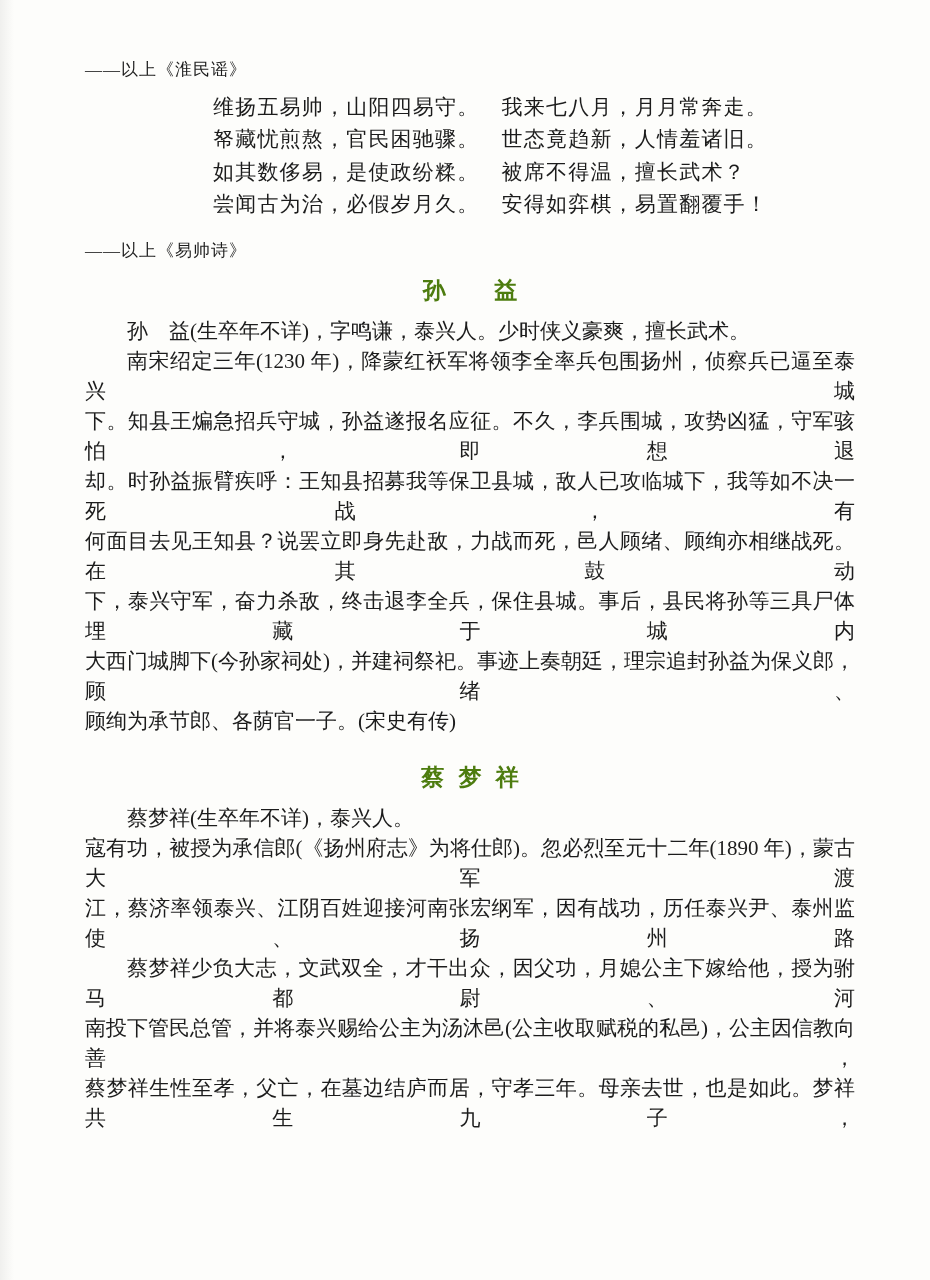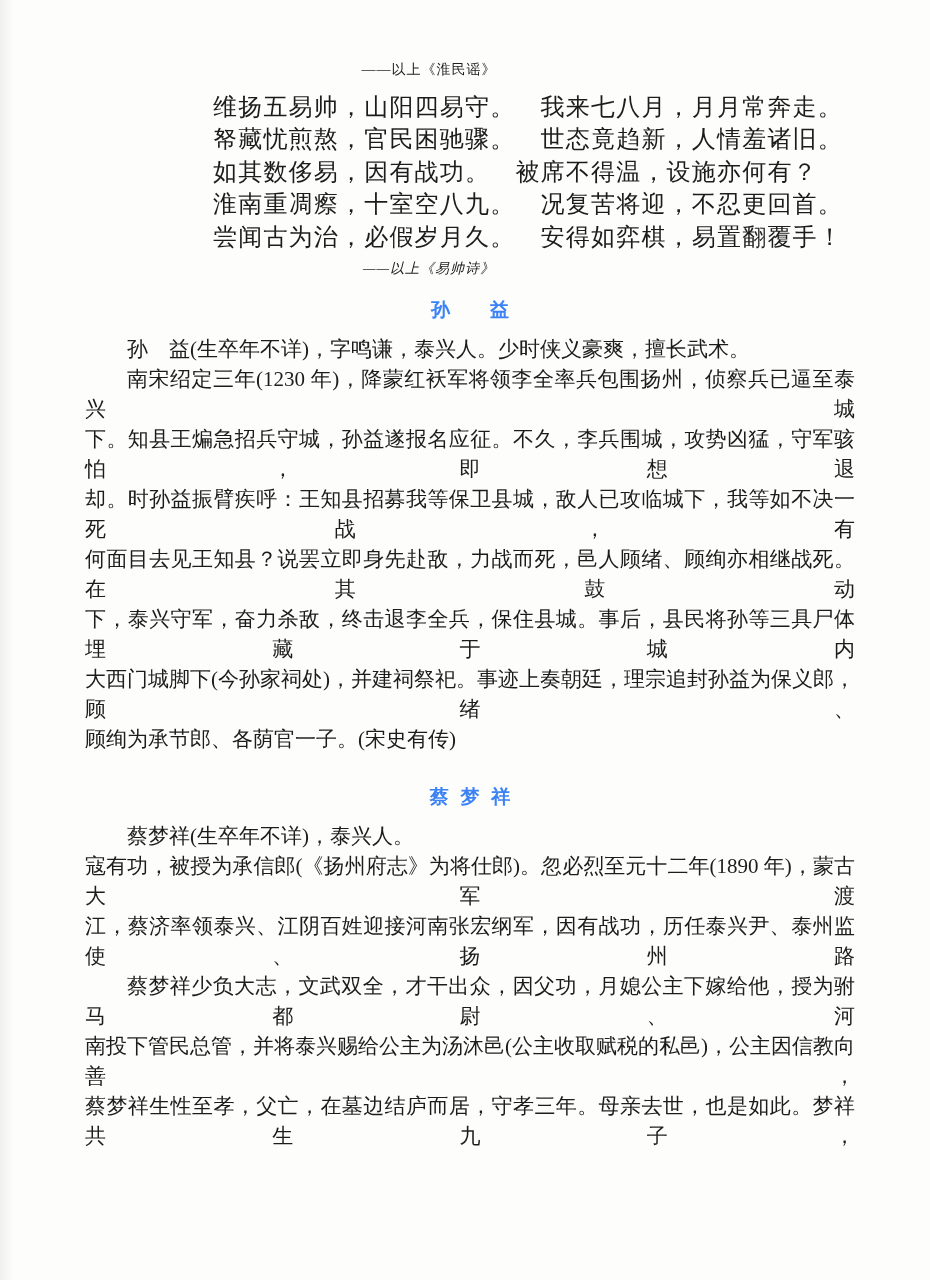--- a/index.html
+++ b/index.html
@@ -21,42 +21,42 @@
   
   .page::before {
     content: "";
     position: absolute;
     left: 0; top: 0; bottom: 0;
     width: 14px;
     background: linear-gradient(to right, rgba(120,120,120,0.10), rgba(120,120,120,0));
     pointer-events: none;
   }
   .attr {
-    font-size: 14px;
+    font-size: 17px;
     line-height: 27px;
-    text-align: center;
+    text-align: left;
     padding-right: 82px;
     letter-spacing: 1px;
   }
   .attr.top { margin-bottom: 8px; }
-  .attr.bottom { margin-top: 2px; font-style: italic; }
+  .attr.bottom { margin-top: 16px; }
   .poem {
-    font-size: 24px;
+    font-size: 21px;
     line-height: 32.4px;
     margin-left: 128px;
     letter-spacing: 1.2px;
     white-space: pre;
   }
   .heading {
-    font-family: Liberation Serif, serif;
+    font-family: Liberation Mono, monospace;
     font-weight: 700;
-    font-size: 19px;
+    font-size: 23px;
     line-height: 28px;
     text-align: center;
-    color: #3b82f6;
+    color: #4d7c0f;
     margin: 14px 0 10px 0;
   }
   .ls-wide { letter-spacing: 2.1em; padding-left: 2.1em; }
   .ls-mid  { letter-spacing: 0.62em; padding-left: 0.62em; margin-top: 29px; }
   .bline {
     font-size: 21px;
     line-height: 30px;
     text-align: justify;
     text-align-last: justify;
     text-justify: inter-character;
@@ -65,22 +65,21 @@
   .end { text-align-last: left; }
 </style>
 </head>
 <body>
 
 <div class="page">
 
   <div class="attr top">——以上《淮民谣》</div>
   <div class="poem">维扬五易帅，山阳四易守。　我来七八月，月月常奔走。</div>
   <div class="poem">帑藏忧煎熬，官民困驰骤。　世态竟趋新，人情羞诸旧。</div>
-  <div class="poem">如其数侈易，因有战功。　被席不得温，设施亦何有？</div>
-  <div class="poem">淮南重凋瘵，十室空八九。　况复苦将迎，不忍更回首。</div>
+  <div class="poem">如其数侈易，是使政纷糅。　被席不得温，擅长武术？</div>
   <div class="poem">尝闻古为治，必假岁月久。　安得如弈棋，易置翻覆手！</div>
   <div class="attr bottom">——以上《易帅诗》</div>
 
   <div class="heading ls-wide">孙益</div>
   <div class="bline first end">孙　益(生卒年不详)，字鸣谦，泰兴人。少时侠义豪爽，擅长武术。</div>
   <div class="bline first">南宋绍定三年(1230 年)，降蒙红袄军将领李全率兵包围扬州，侦察兵已逼至泰兴城</div>
   <div class="bline">下。知县王煸急招兵守城，孙益遂报名应征。不久，李兵围城，攻势凶猛，守军骇怕，即想退</div>
   <div class="bline">却。时孙益振臂疾呼：王知县招募我等保卫县城，敌人已攻临城下，我等如不决一死战，有</div>
   <div class="bline">何面目去见王知县？说罢立即身先赴敌，力战而死，邑人顾绪、顾绚亦相继战死。在其鼓动</div>
   <div class="bline">下，泰兴守军，奋力杀敌，终击退李全兵，保住县城。事后，县民将孙等三具尸体埋藏于城内</div>

